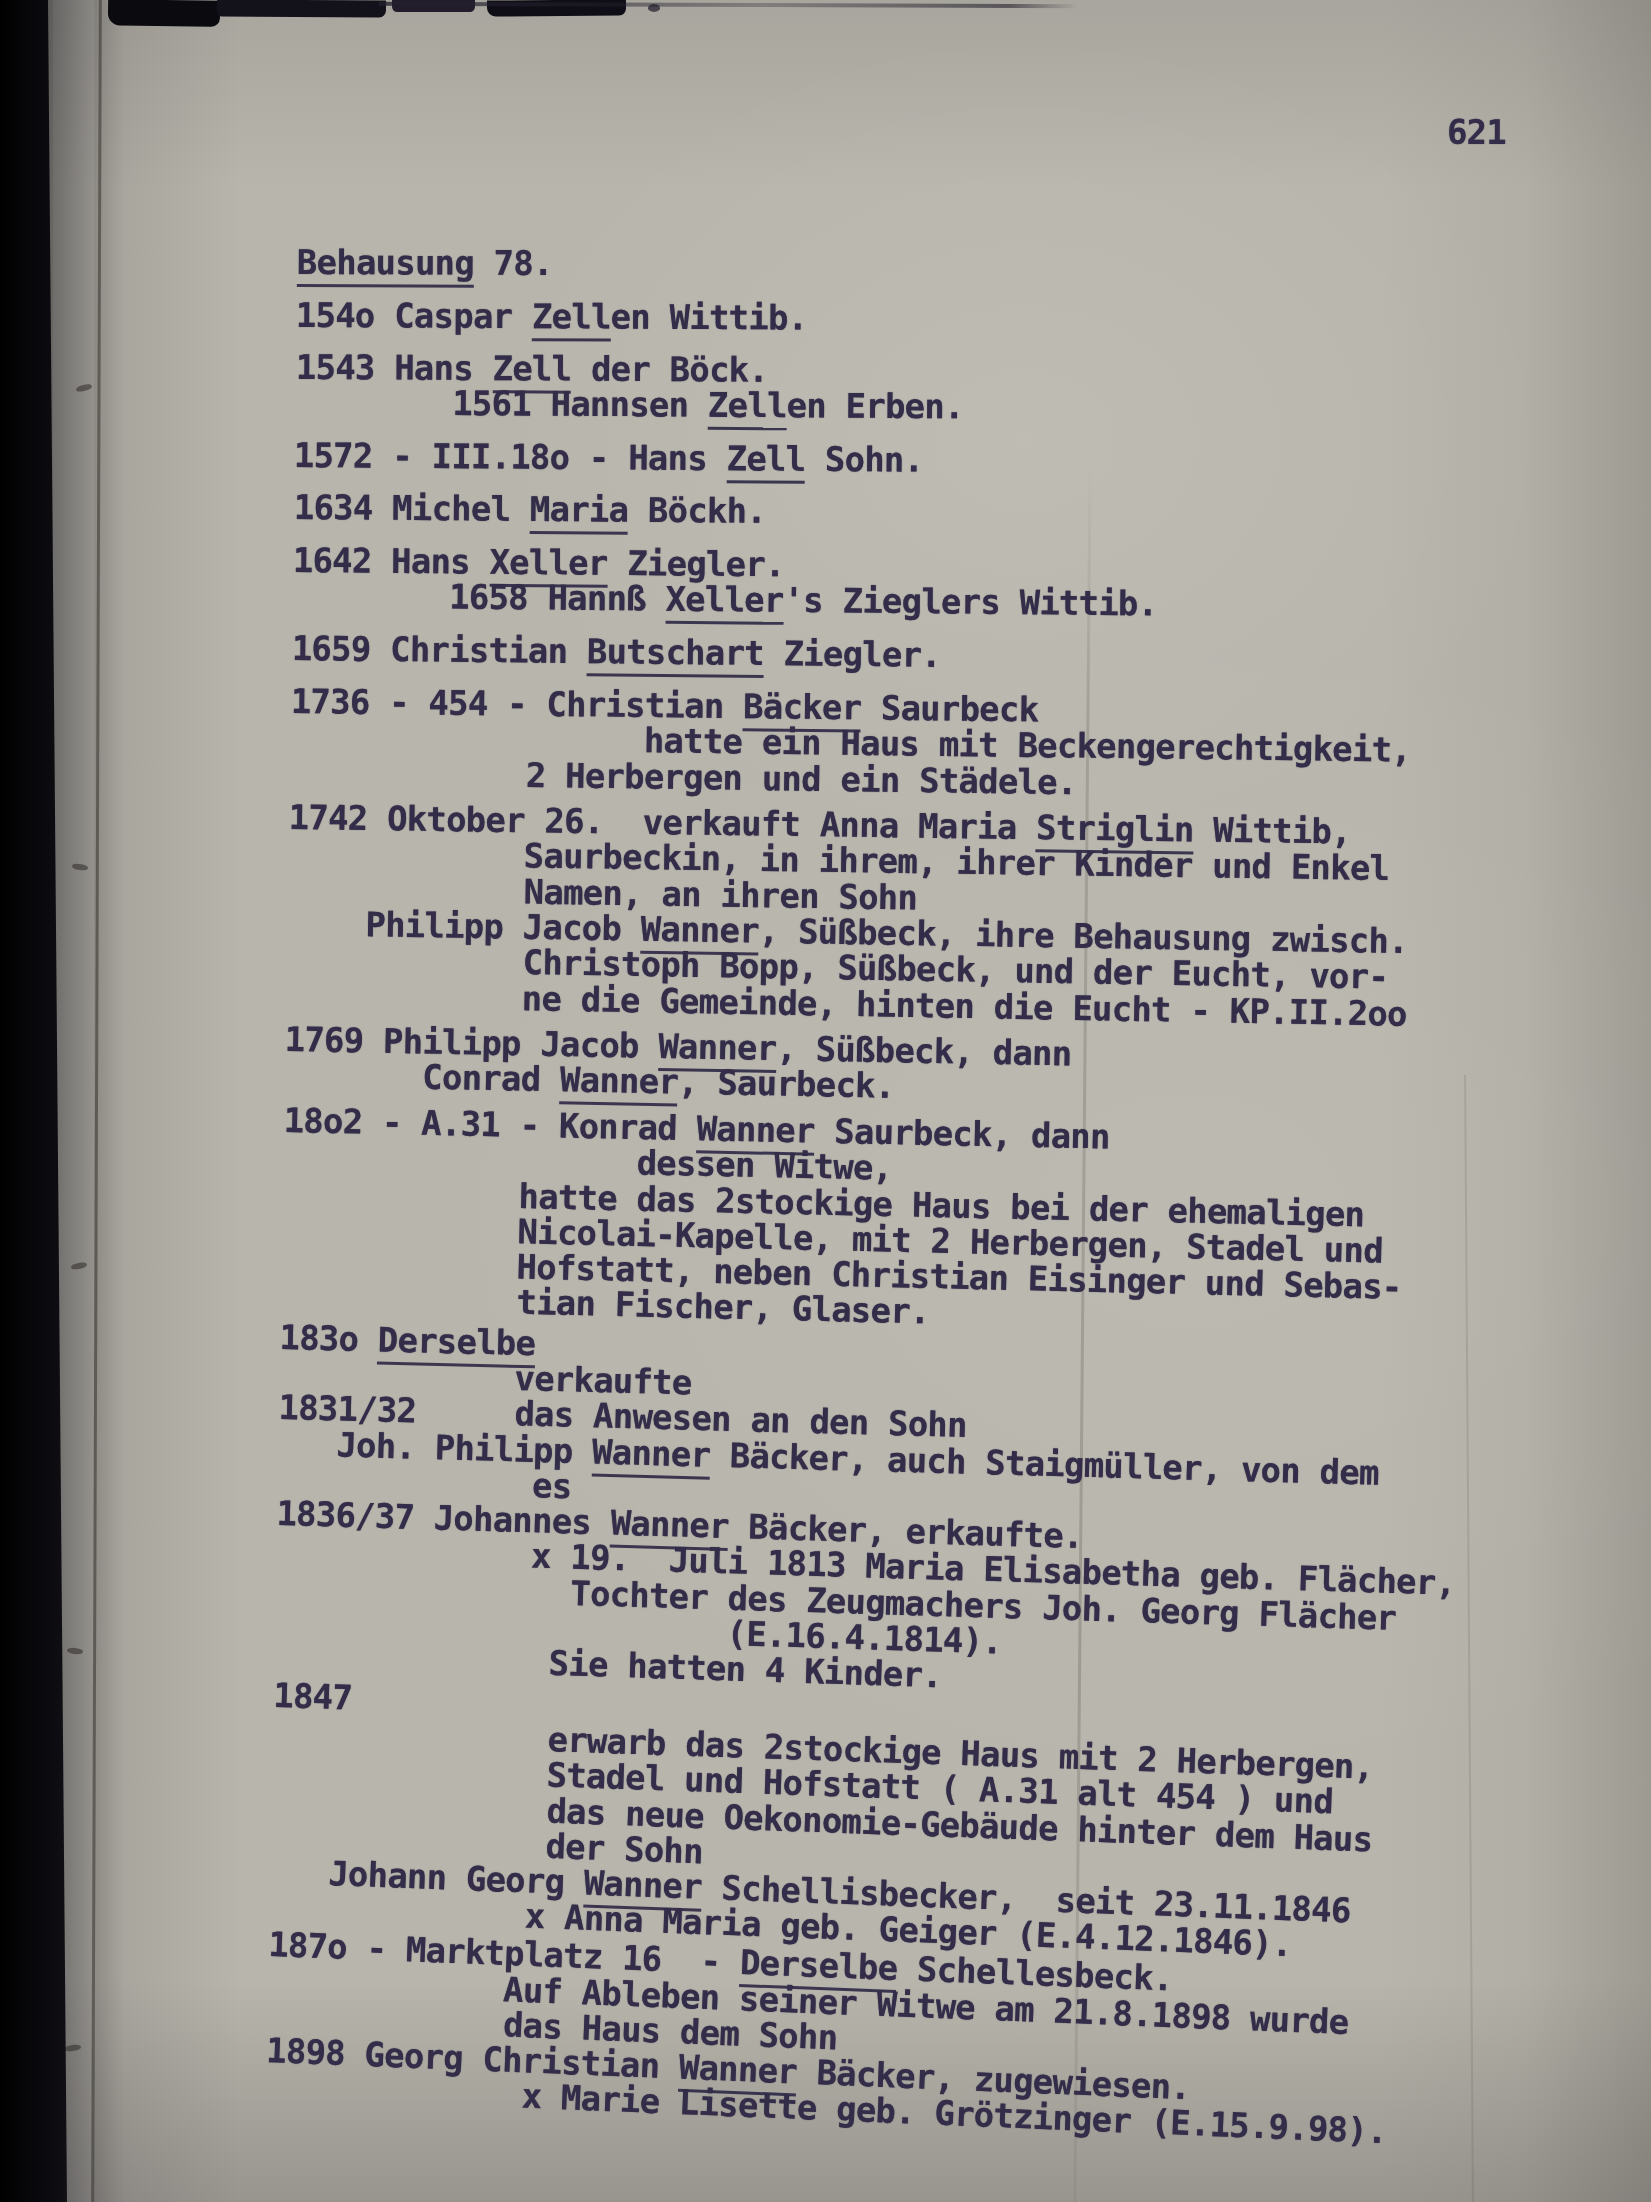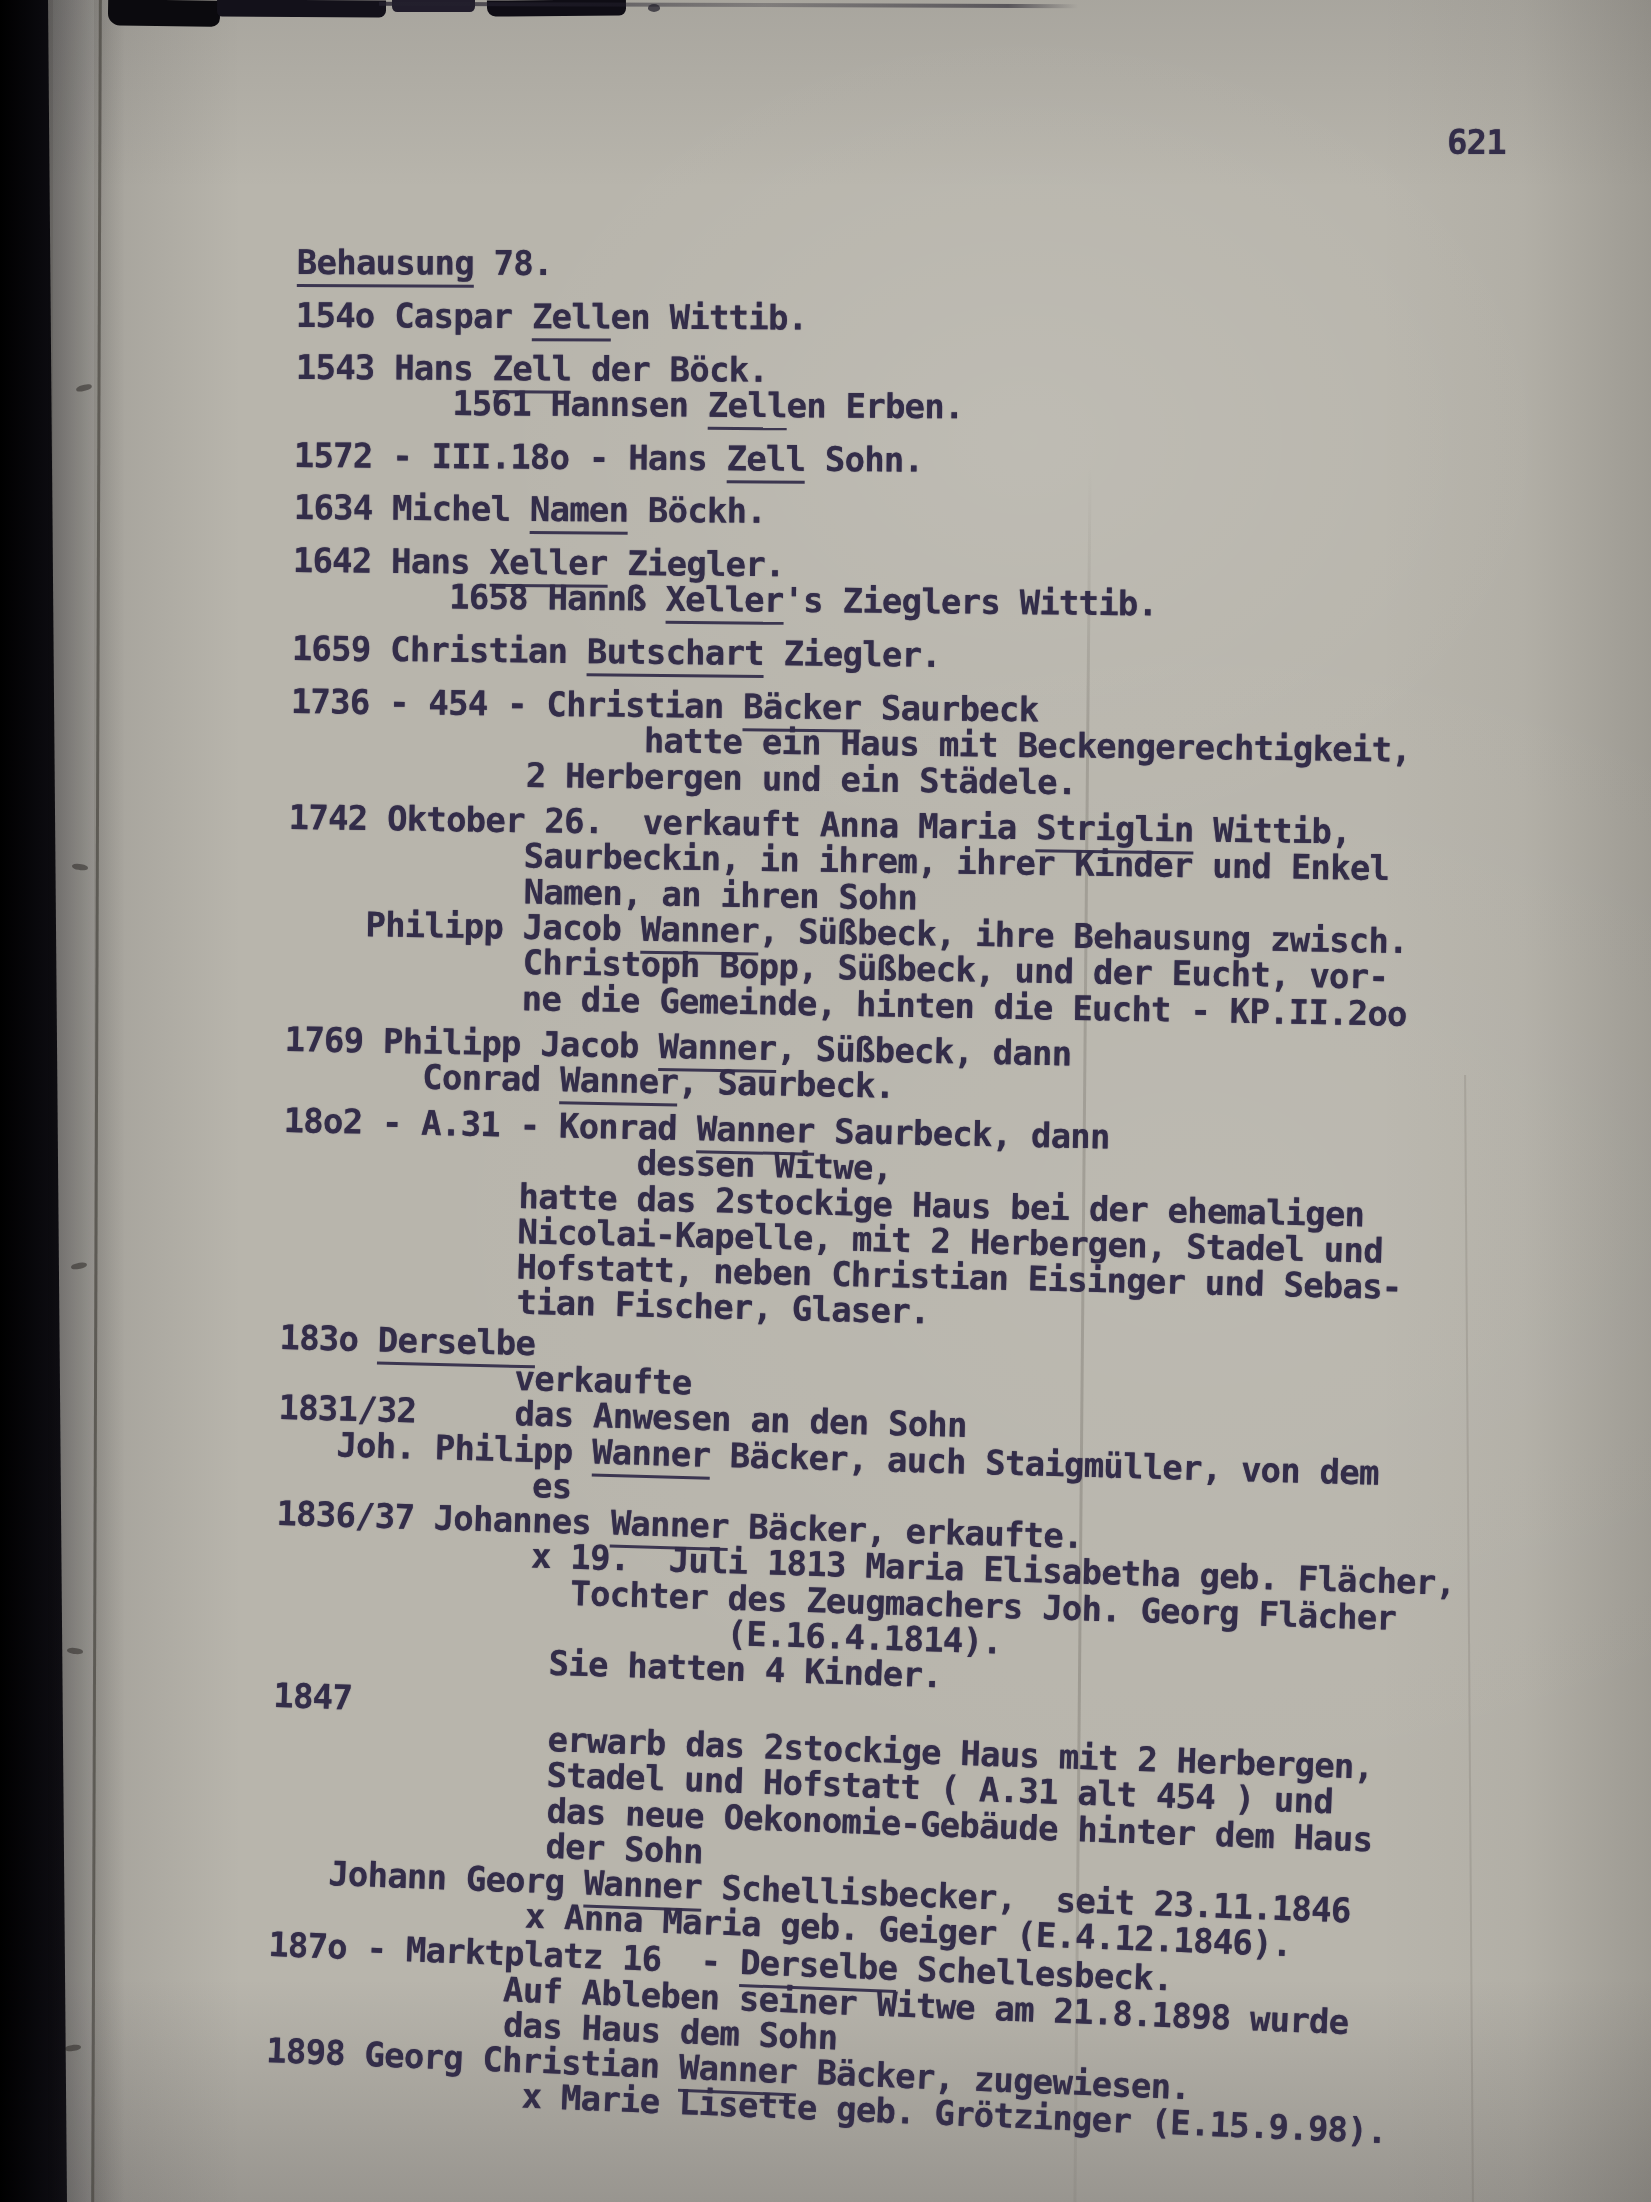--- a/index.html
+++ b/index.html
@@ -29,21 +29,21 @@
     background:linear-gradient(90deg,rgba(35,32,45,.8),rgba(35,32,45,.30) 55%,rgba(35,32,45,.6) 90%,transparent);transform:rotate(.2deg);}
   .mdot{left:648px;top:4.3px;width:12px;height:7.7px;background:rgba(30,27,40,.7);border-radius:50%;}
   .crease1{position:absolute;left:1081px;top:465px;width:2.6px;height:1738px;
     background:linear-gradient(180deg,transparent,rgba(70,65,58,.20) 15%,rgba(70,65,58,.24) 70%,rgba(70,65,58,.08));transform:rotate(.5deg);}
   .crease2{position:absolute;left:1468px;top:1075px;width:1.7px;height:1127px;background:rgba(70,65,58,.14);transform:rotate(-.4deg);}
   .stitch{position:absolute;width:15.5px;height:6px;background:rgba(35,32,30,.5);border-radius:45%;}
   .ink{color:#332d49;font-weight:bold;font-size:34px;letter-spacing:-0.8px;
     text-shadow:0 0 1.1px rgba(42,36,64,.65);}
   .tl{position:absolute;white-space:pre;line-height:34px;transform-origin:0 0;}
   .tl .u{border-bottom:3.4px solid rgba(48,42,72,.92);padding-bottom:1.7px;}
-  .pagenum{position:absolute;left:1447px;top:122px;transform:rotate(.3deg);}
+  .pagenum{position:absolute;left:1447px;top:112px;transform:rotate(.3deg);}
 </style>
 </head>
 <body>
 
 <div class="photo">
   <div class="edge-strip"></div>
   <div class="edge-line"></div>
   <div class="binding"></div>
   <div class="binding-soft"></div>
 
@@ -64,21 +64,21 @@
   <div class="stitch" style="left:65px;top:2045px;transform:rotate(-8deg);"></div>
 
   <div class="ink pagenum">621</div>
 
   <div>
       <div class="tl ink" style="top: 245px; left: 297px; transform: rotate(0.25deg);"><span class="u">Behausung</span><span> 78.</span></div>
       <div class="tl ink" style="top: 298px; left: 296px; transform: rotate(0.295deg);"><span>154o Caspar </span><span class="u">Zell</span><span>en Wittib.</span></div>
       <div class="tl ink" style="top: 350px; left: 296px; transform: rotate(0.34deg);"><span>1543 Hans </span><span class="u">Zell</span><span> der Böck.</span></div>
       <div class="tl ink" style="top: 385px; left: 295px; transform: rotate(0.385deg);">        <span>1561 Hannsen </span><span class="u">Zell</span><span>en Erben.</span></div>
       <div class="tl ink" style="top: 438px; left: 294px; transform: rotate(0.43deg);"><span>1572 - III.18o - Hans </span><span class="u">Zell</span><span> Sohn.</span></div>
-      <div class="tl ink" style="top: 490px; left: 294px; transform: rotate(0.475deg);"><span>1634 Michel </span><span class="u">Namen</span><span> Böckh.</span></div>
+      <div class="tl ink" style="top: 490px; left: 294px; transform: rotate(0.475deg);"><span>1634 Michel </span><span class="u">Maria</span><span> Böckh.</span></div>
       <div class="tl ink" style="top: 543px; left: 293px; transform: rotate(0.52deg);"><span>1642 Hans </span><span class="u">Xeller</span><span> Ziegler.</span></div>
       <div class="tl ink" style="top: 578px; left: 292px; transform: rotate(0.565deg);">        <span>1658 Hannß </span><span class="u">Xeller</span><span>'s Zieglers Wittib.</span></div>
       <div class="tl ink" style="top: 631px; left: 292px; transform: rotate(0.61deg);"><span>1659 Christian </span><span class="u">Butschart</span><span> Ziegler.</span></div>
       <div class="tl ink" style="top: 684px; left: 291px; transform: rotate(0.655deg);"><span>1736 - 454 - Christian </span><span class="u">Bäcker</span><span> Saurbeck</span></div>
       <div class="tl ink" style="top: 719px; left: 290px; transform: rotate(0.7deg);">                  <span>hatte ein Haus mit Beckengerechtigkeit,</span></div>
       <div class="tl ink" style="top: 755px; left: 290px; transform: rotate(0.745deg);">            <span>2 Herbergen und ein Städele.</span></div>
       <div class="tl ink" style="top: 800px; left: 289px; transform: rotate(0.79deg);"><span>1742 Oktober 26.  verkauft Anna Maria </span><span class="u">Striglin</span><span> Wittib,</span></div>
       <div class="tl ink" style="top: 835px; left: 288px; transform: rotate(0.835deg);">            <span>Saurbeckin, in ihrem, ihrer Kinder und Enkel</span></div>
       <div class="tl ink" style="top: 871px; left: 288px; transform: rotate(0.88deg);">            <span>Namen, an ihren Sohn</span></div>
       <div class="tl ink" style="top: 906px; left: 287px; transform: rotate(0.925deg);">    <span>Philipp Jacob </span><span class="u">Wanner</span><span>, Süßbeck, ihre Behausung zwisch.</span></div>

